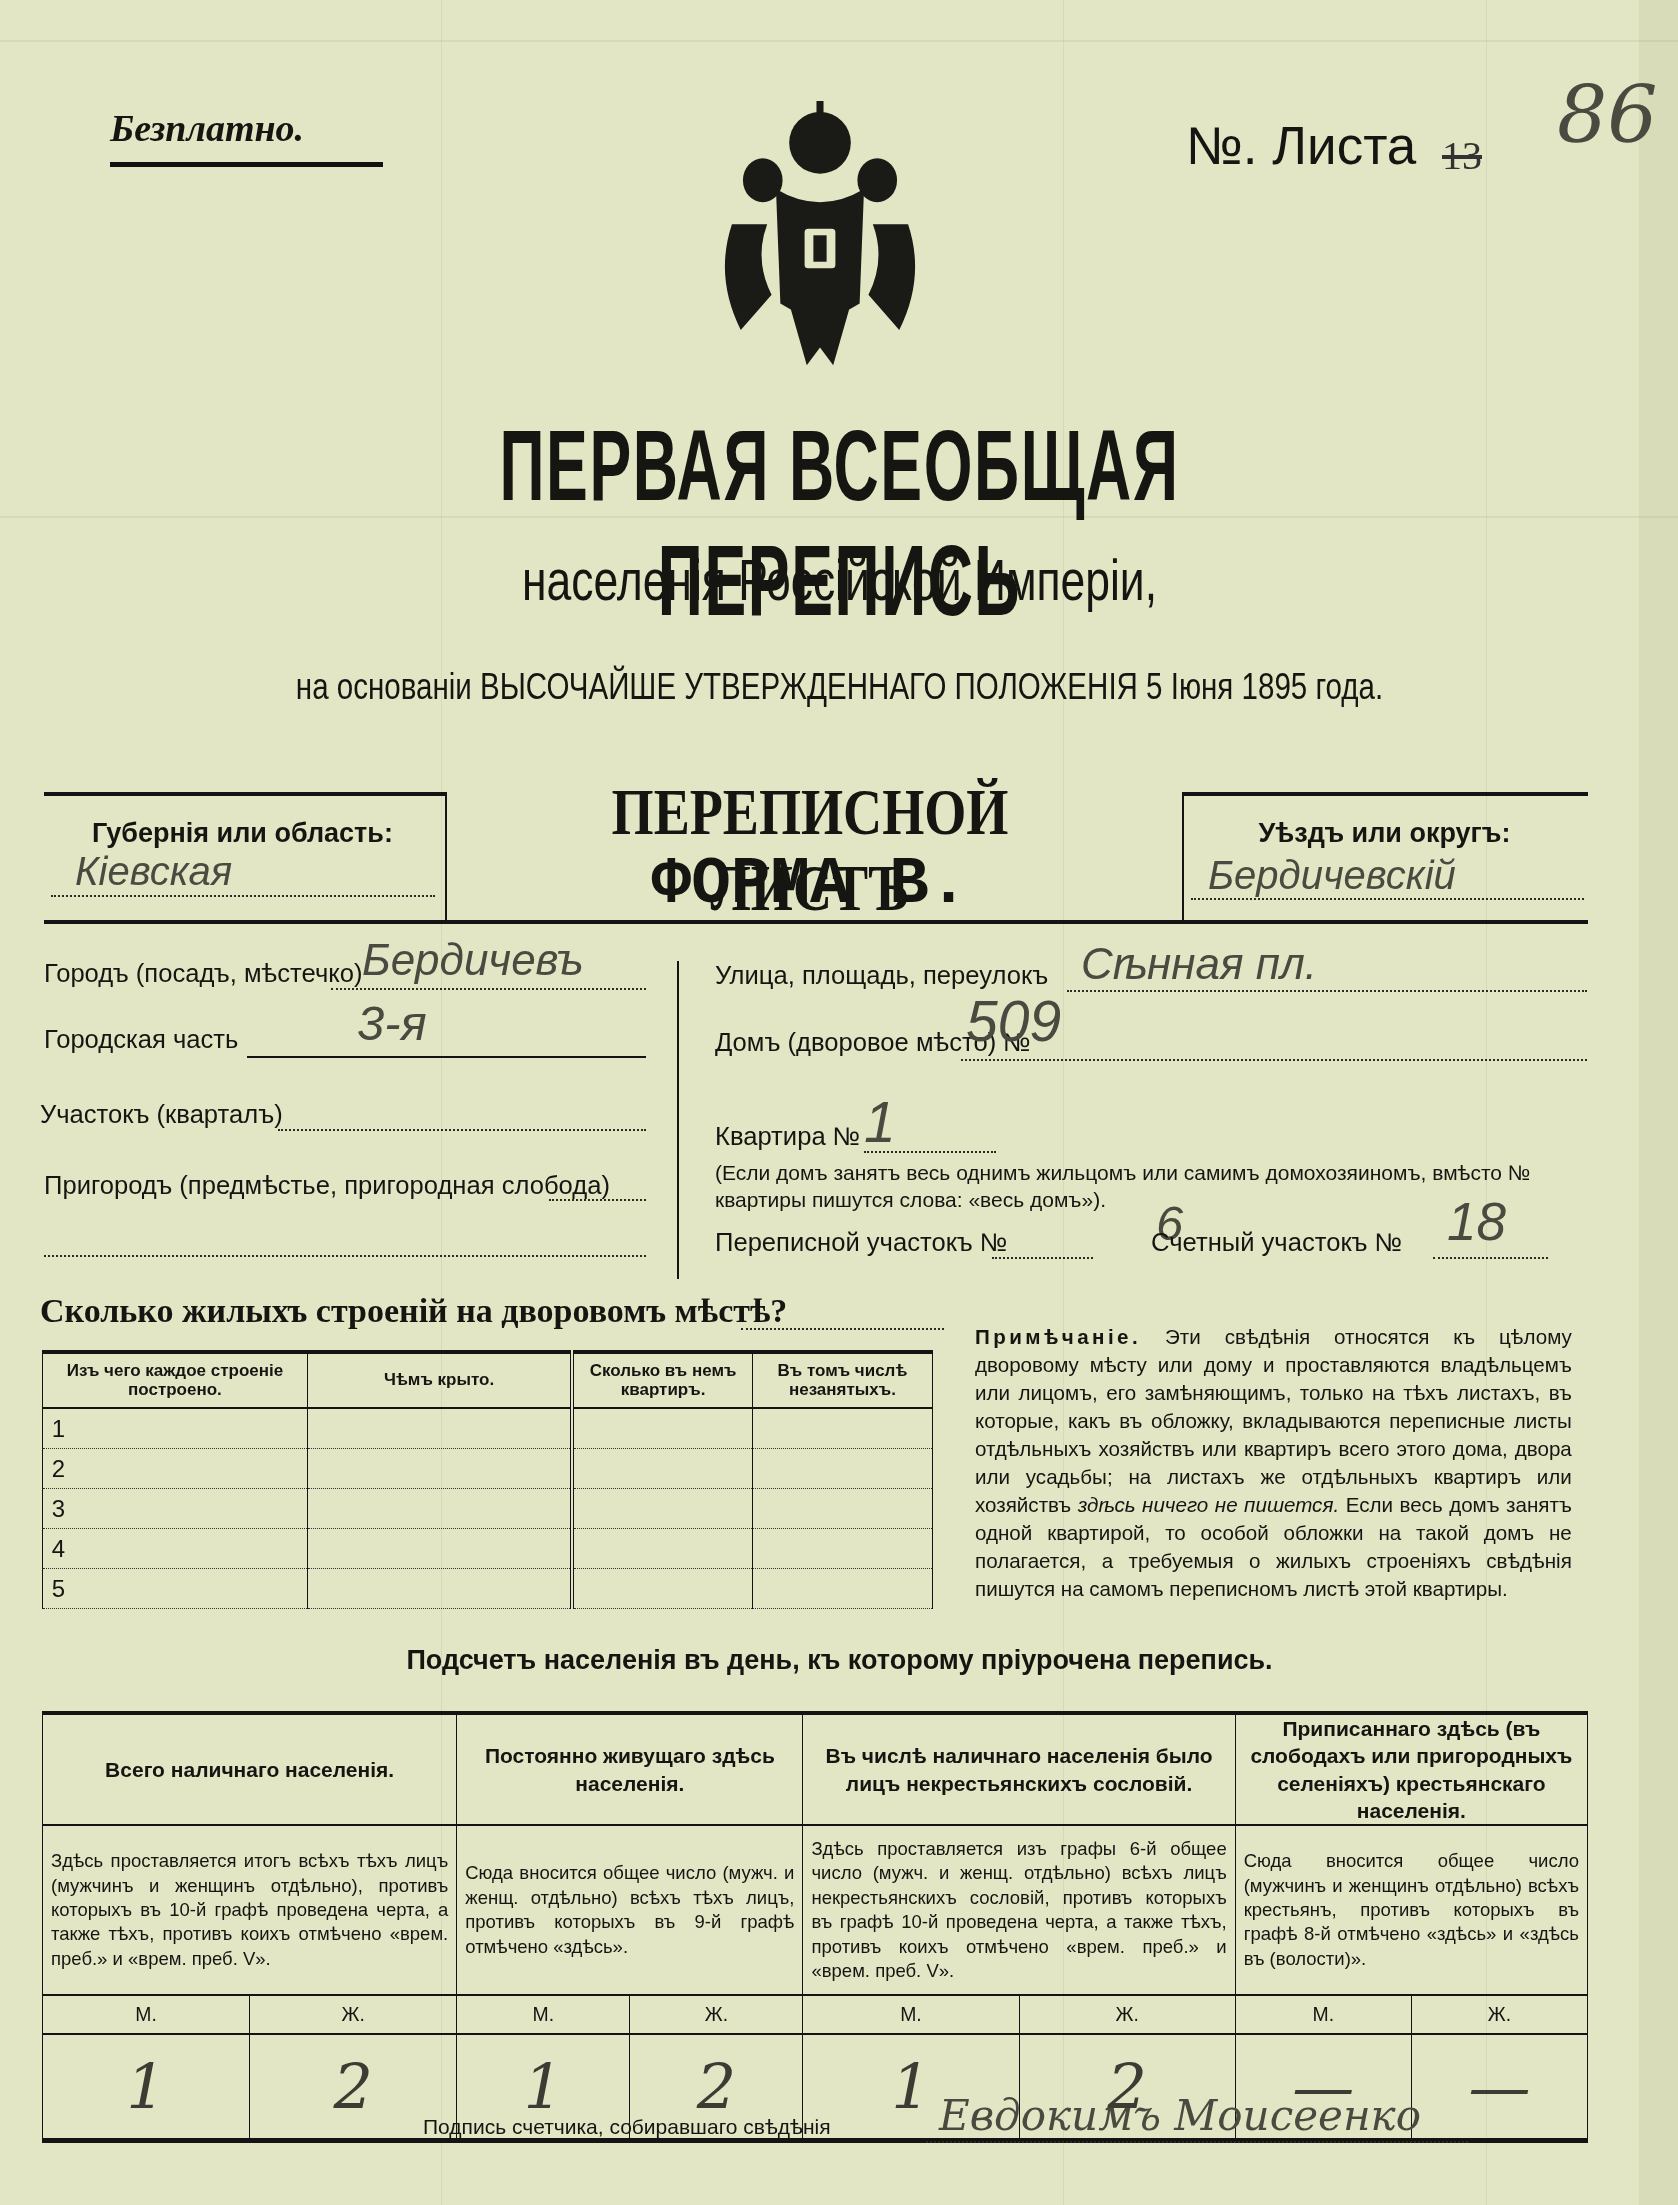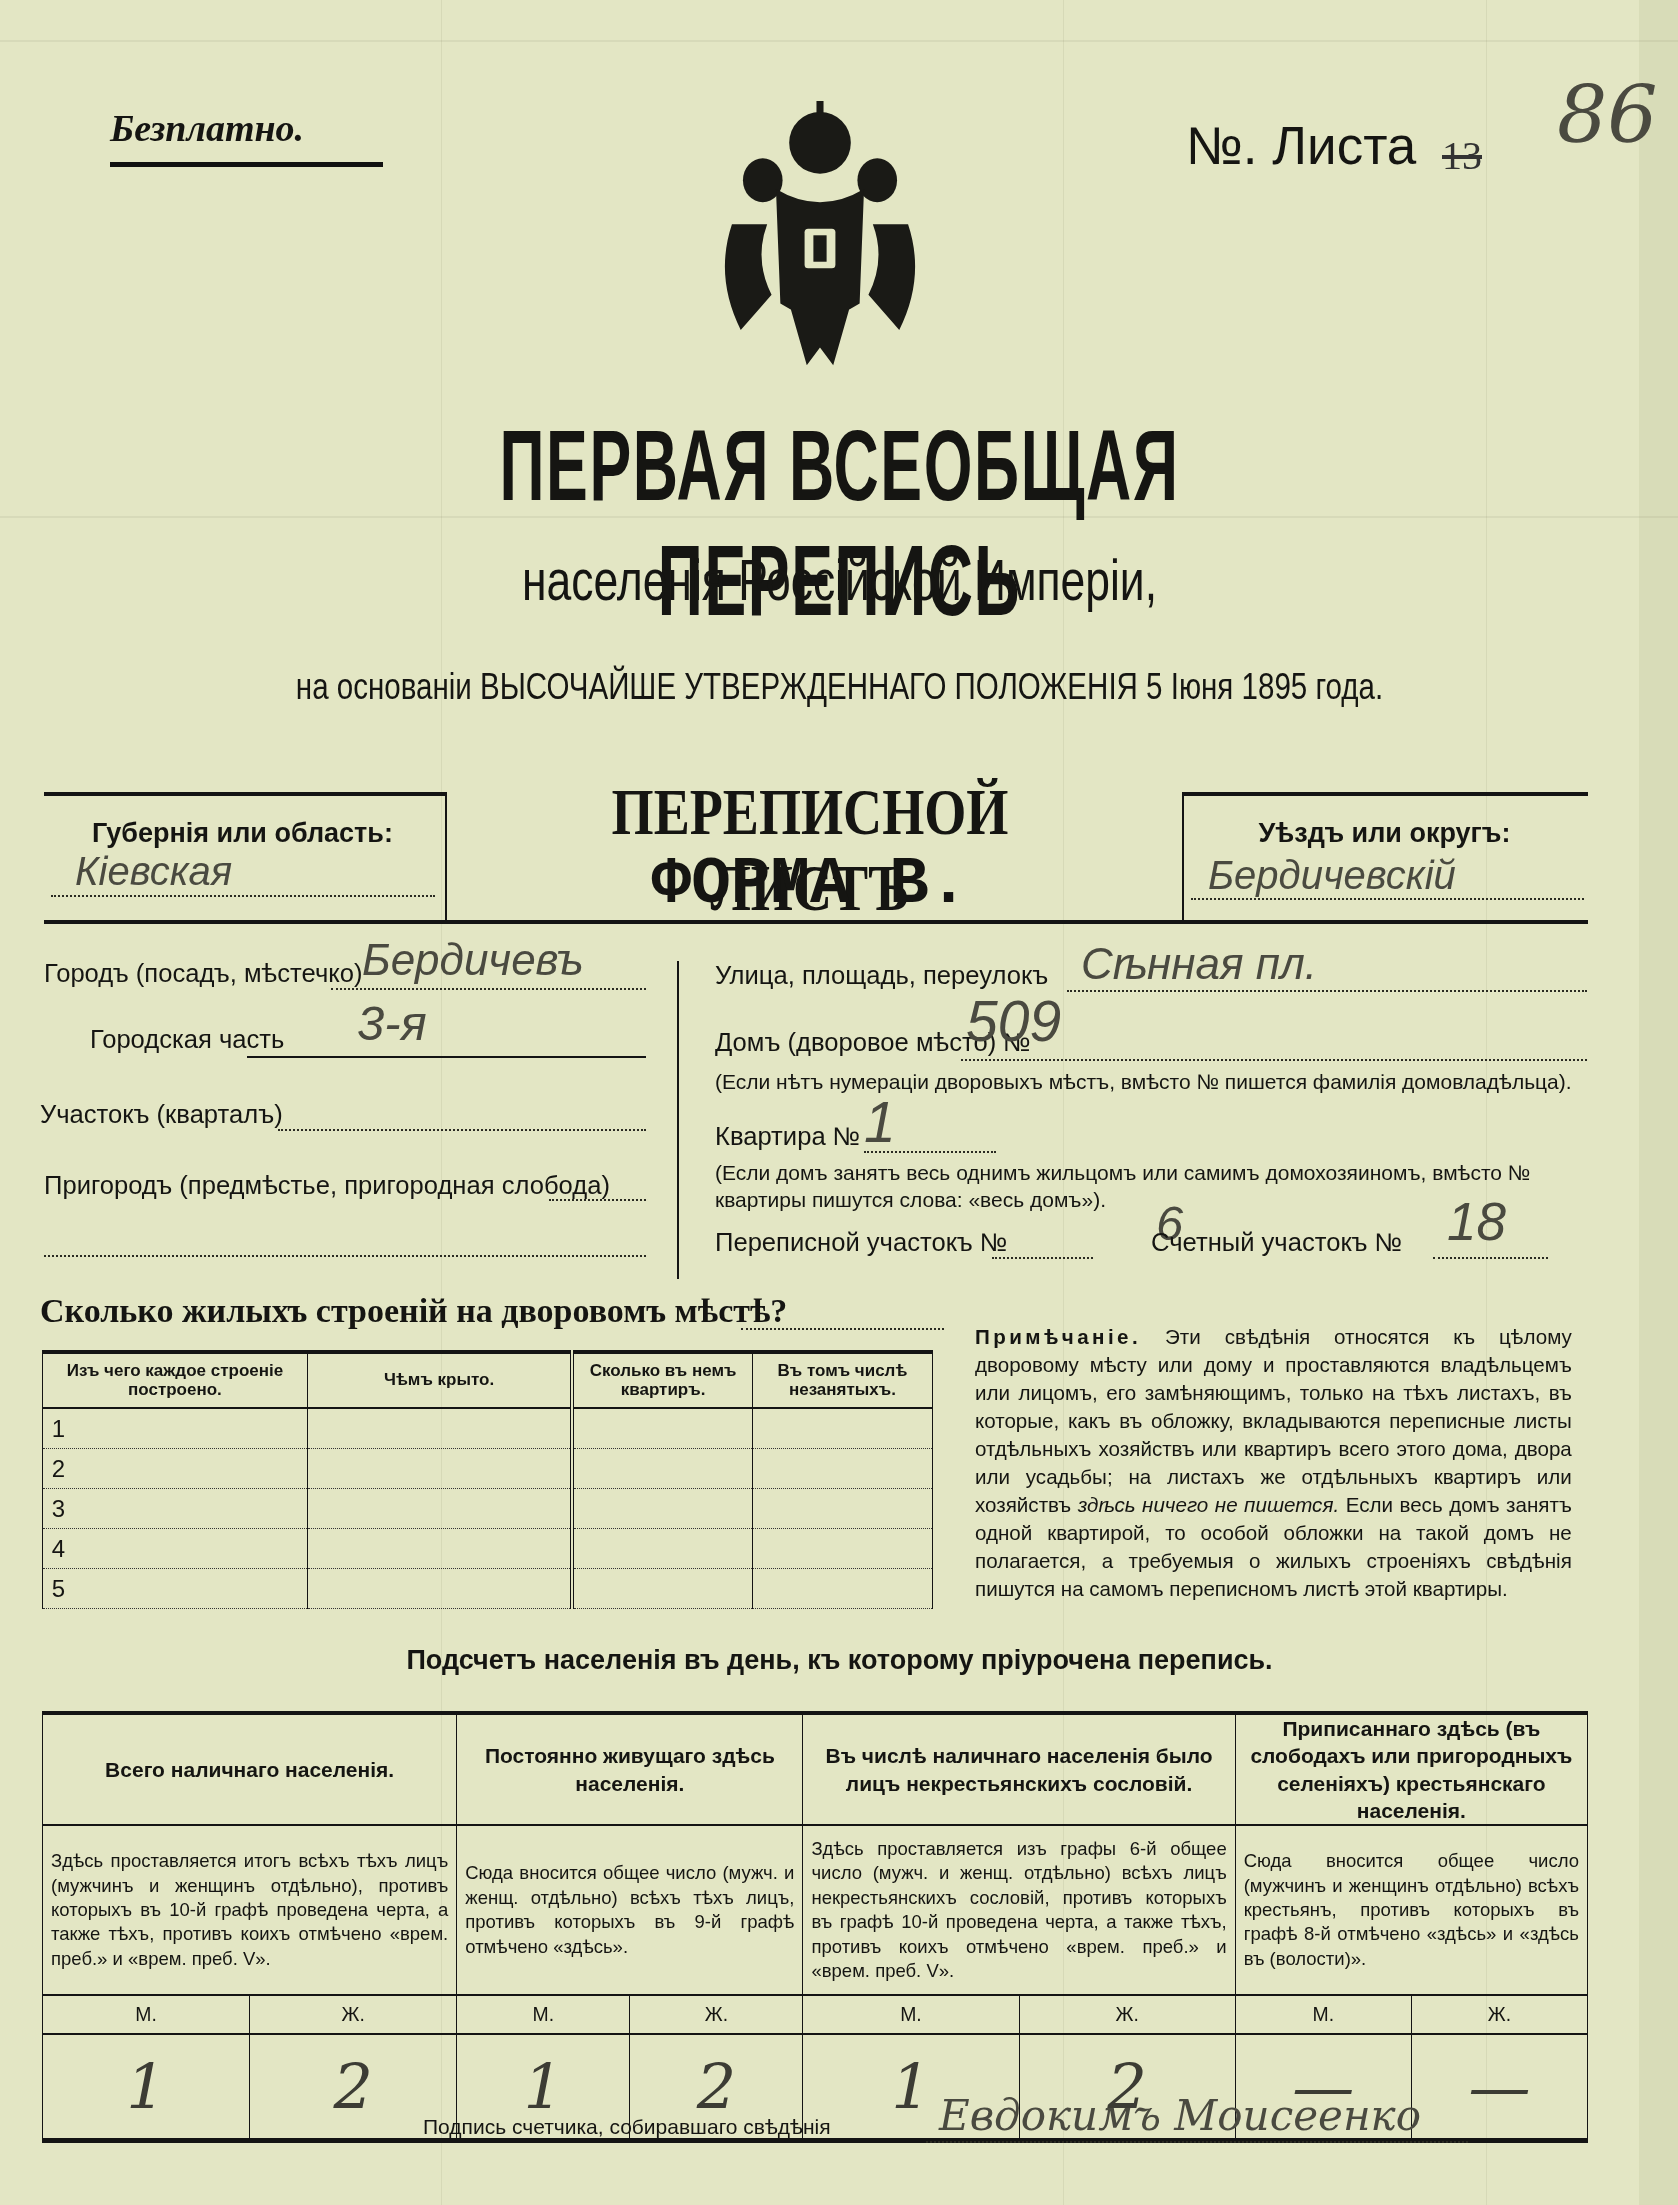--- a/index.html
+++ b/index.html
@@ -130,41 +130,40 @@
   <div class="lbl box-label" style="left:1186px; top:818px; width:397px;">Уѣздъ или округъ:</div>
   <div class="lbl hand" style="left:1208px; top:853px; font-size:40px;">Бердичевскій</div>
   <div class="dots" style="left:1191px; top:898px; width:393px;"></div>
 
   <div class="hline" style="left:44px; top:920px; width:1544px; height:4px;"></div>
 
   <div class="lbl lbl-m" style="left:44px; top:959px;">Городъ (посадъ, мѣстечко)</div>
   <div class="lbl hand" style="left:362px; top:935px; font-size:44px;">Бердичевъ</div>
   <div class="dots" style="left:331px; top:988px; width:315px;"></div>
 
-  <div class="lbl lbl-m" style="left:44px; top:1025px;margin-left:46px;">Городская часть</div>
+  <div class="lbl lbl-m" style="left:44px; top:1025px;">Городская часть</div>
   <div class="lbl hand" style="left:357px; top:995px; font-size:49px;">3-я</div>
   <div class="hline" style="left:247px; top:1056px; width:399px; height:2.2px;"></div>
 
   <div class="lbl lbl-m" style="left:40px; top:1100px;">Участокъ (кварталъ)</div>
   <div class="dots" style="left:278px; top:1129px; width:368px;"></div>
 
   <div class="lbl lbl-m" style="left:44px; top:1171px;">Пригородъ (предмѣстье, пригородная слобода)</div>
   <div class="dots" style="left:549px; top:1199px; width:97px;"></div>
   <div class="dots" style="left:44px; top:1255px; width:602px;"></div>
 
   <div class="vline" style="left:677px; top:961px; width:2.2px; height:318px;"></div>
 
   <div class="lbl lbl-m" style="left:715px; top:961px;">Улица, площадь, переулокъ</div>
   <div class="lbl hand" style="left:1081px; top:939px; font-size:44px;">Сѣнная пл.</div>
   <div class="dots" style="left:1067px; top:990px; width:520px;"></div>
 
   <div class="lbl lbl-m" style="left:715px; top:1028px;">Домъ (дворовое мѣсто) №</div>
   <div class="lbl hand" style="left:966px; top:988px; font-size:57px;">509</div>
   <div class="dots" style="left:961px; top:1059px; width:626px;"></div>
-  <div class="lbl lbl-s" style="left:715px; top:1070px;">(Если нѣтъ нумераціи дворовыхъ мѣстъ, вмѣсто № пишется фамилія домовладѣльца).</div>
 
   <div class="lbl lbl-m" style="left:715px; top:1122px;">Квартира №</div>
   <div class="lbl hand" style="left:864px; top:1089px; font-size:57px;">1</div>
   <div class="dots" style="left:864px; top:1151px; width:132px;"></div>
   <div class="lbl lbl-s" style="left:715px; top:1160px; width:873px; white-space:normal; line-height:26.5px;">(Если домъ занятъ весь однимъ жильцомъ или самимъ домохозяиномъ, вмѣсто № квартиры пишутся слова: «весь домъ»).</div>
 
   <div class="lbl lbl-m" style="left:715px; top:1228px;">Переписной участокъ №</div>
   <div class="lbl hand" style="left:1156px; top:1195px; font-size:49px;">6</div>
   <div class="dots" style="left:992px; top:1257px; width:101px;"></div>
   <div class="lbl lbl-m" style="left:1151px; top:1228px;">Счетный участокъ №</div>

